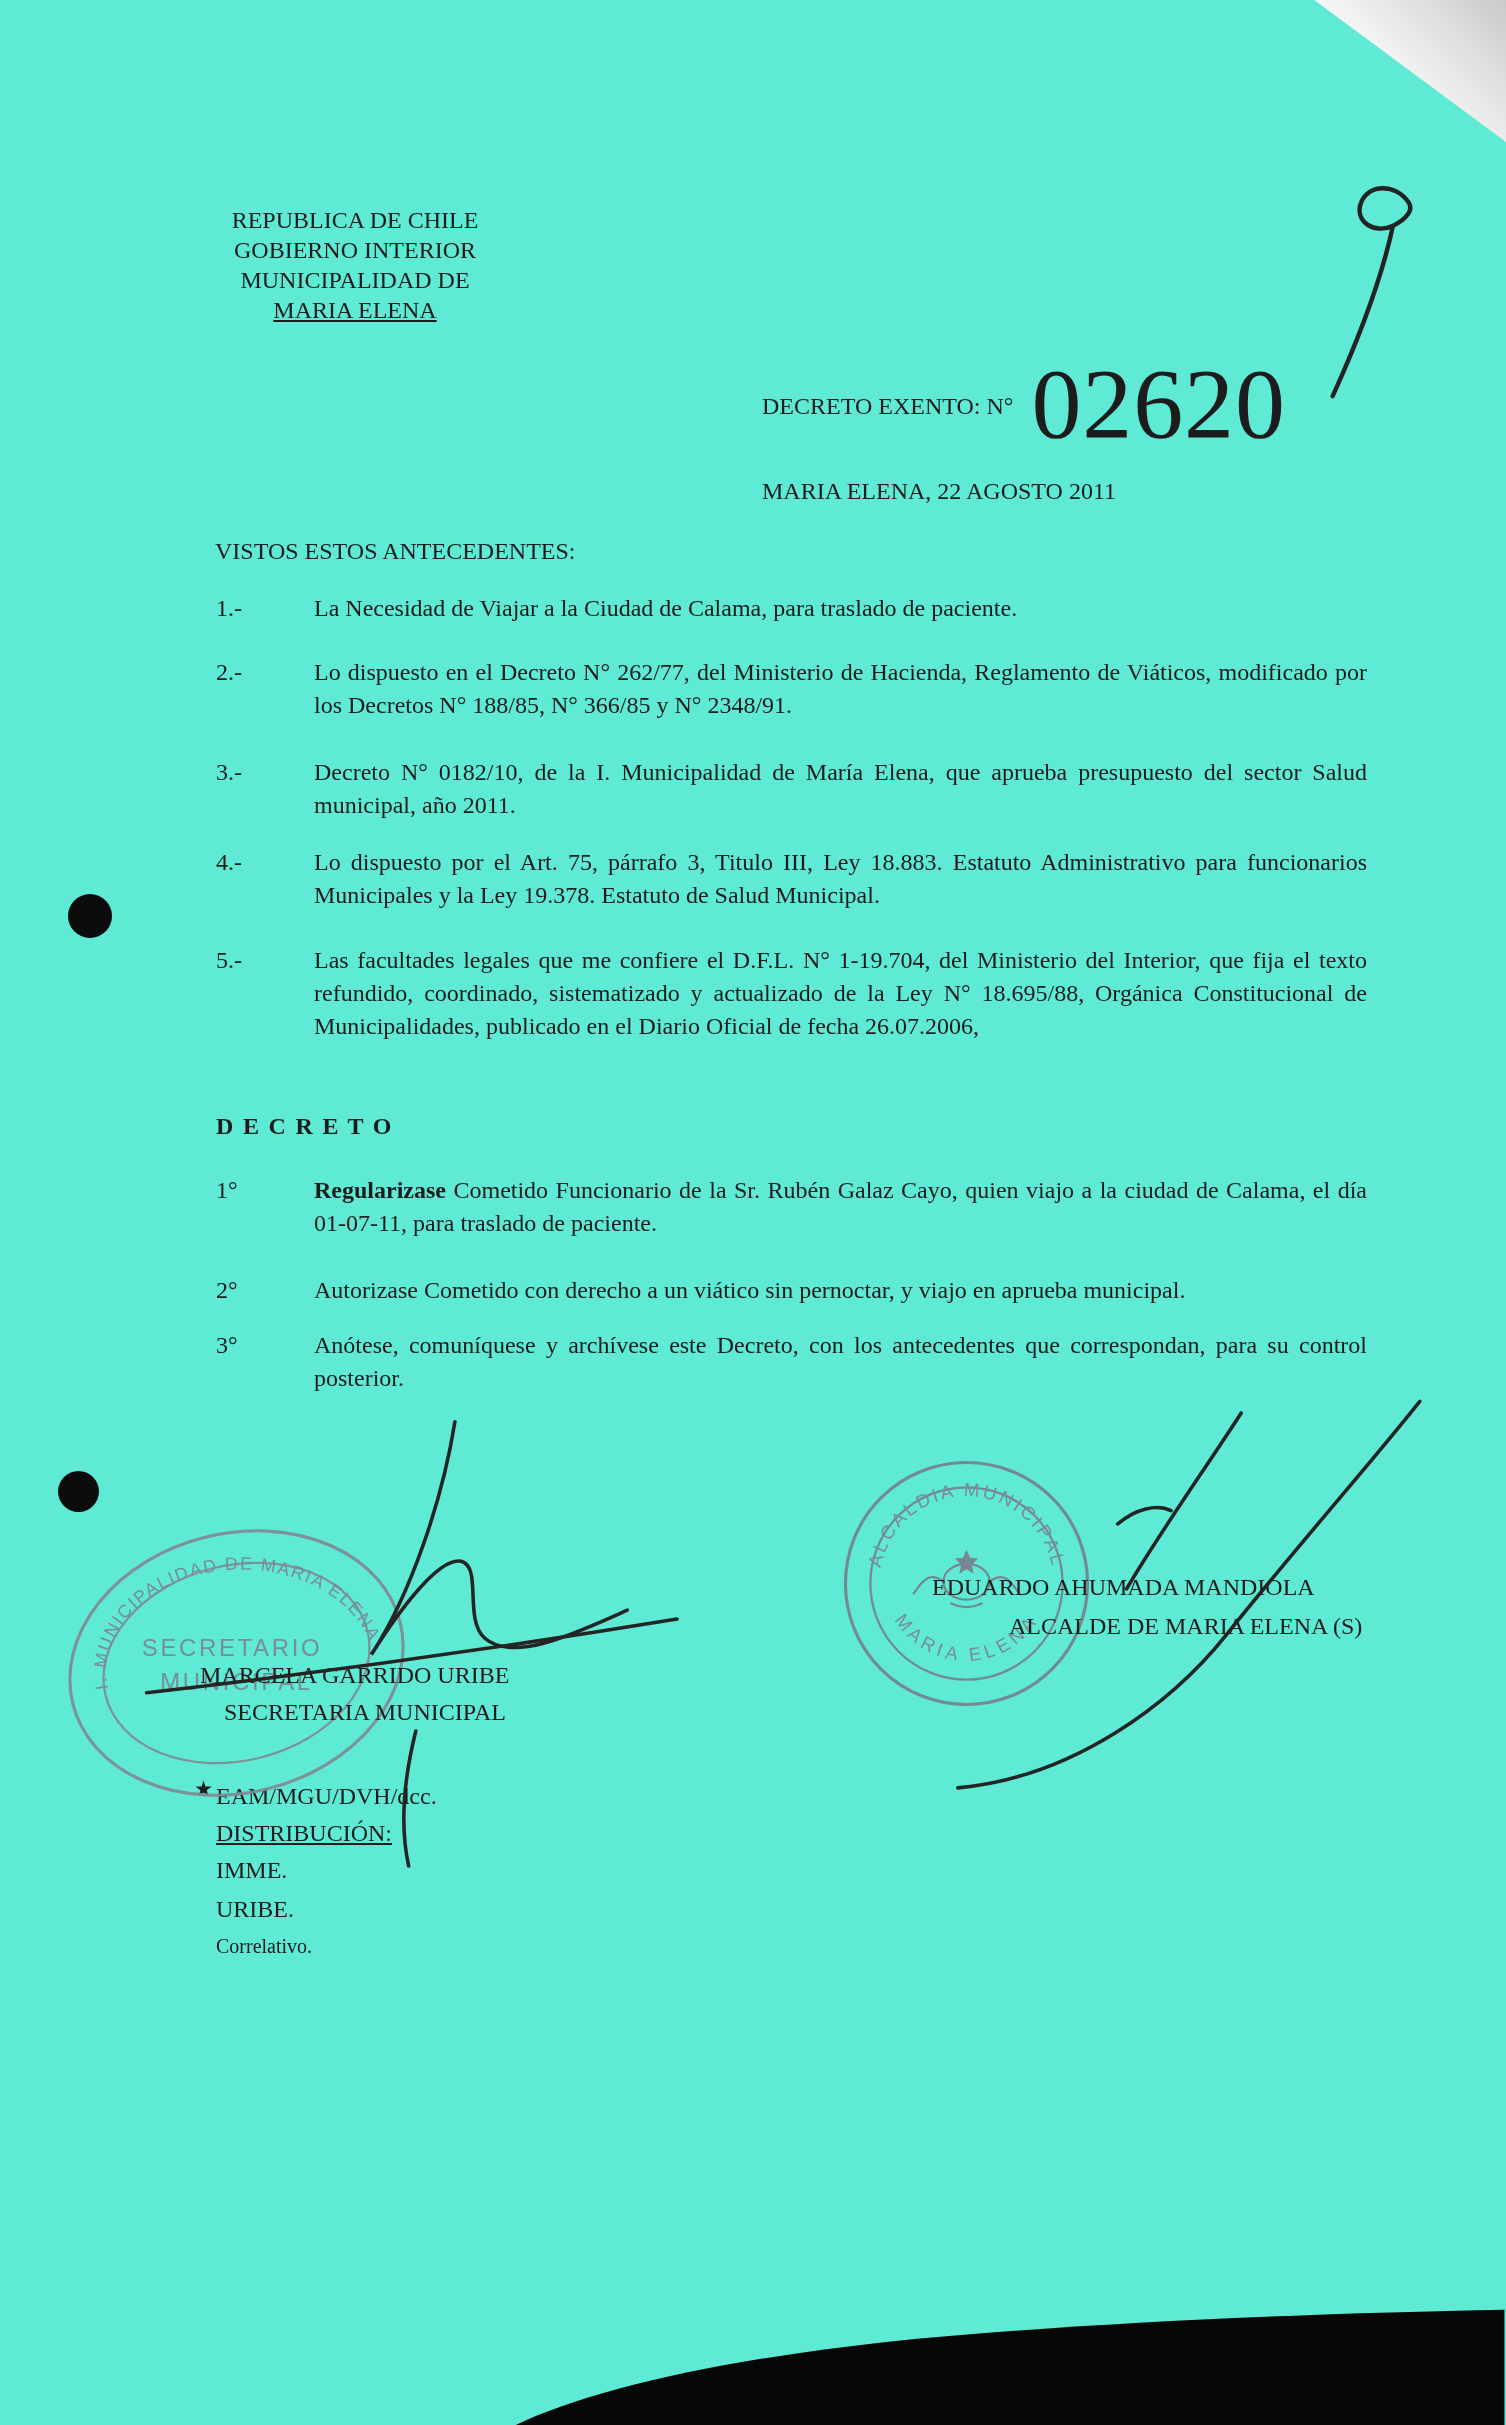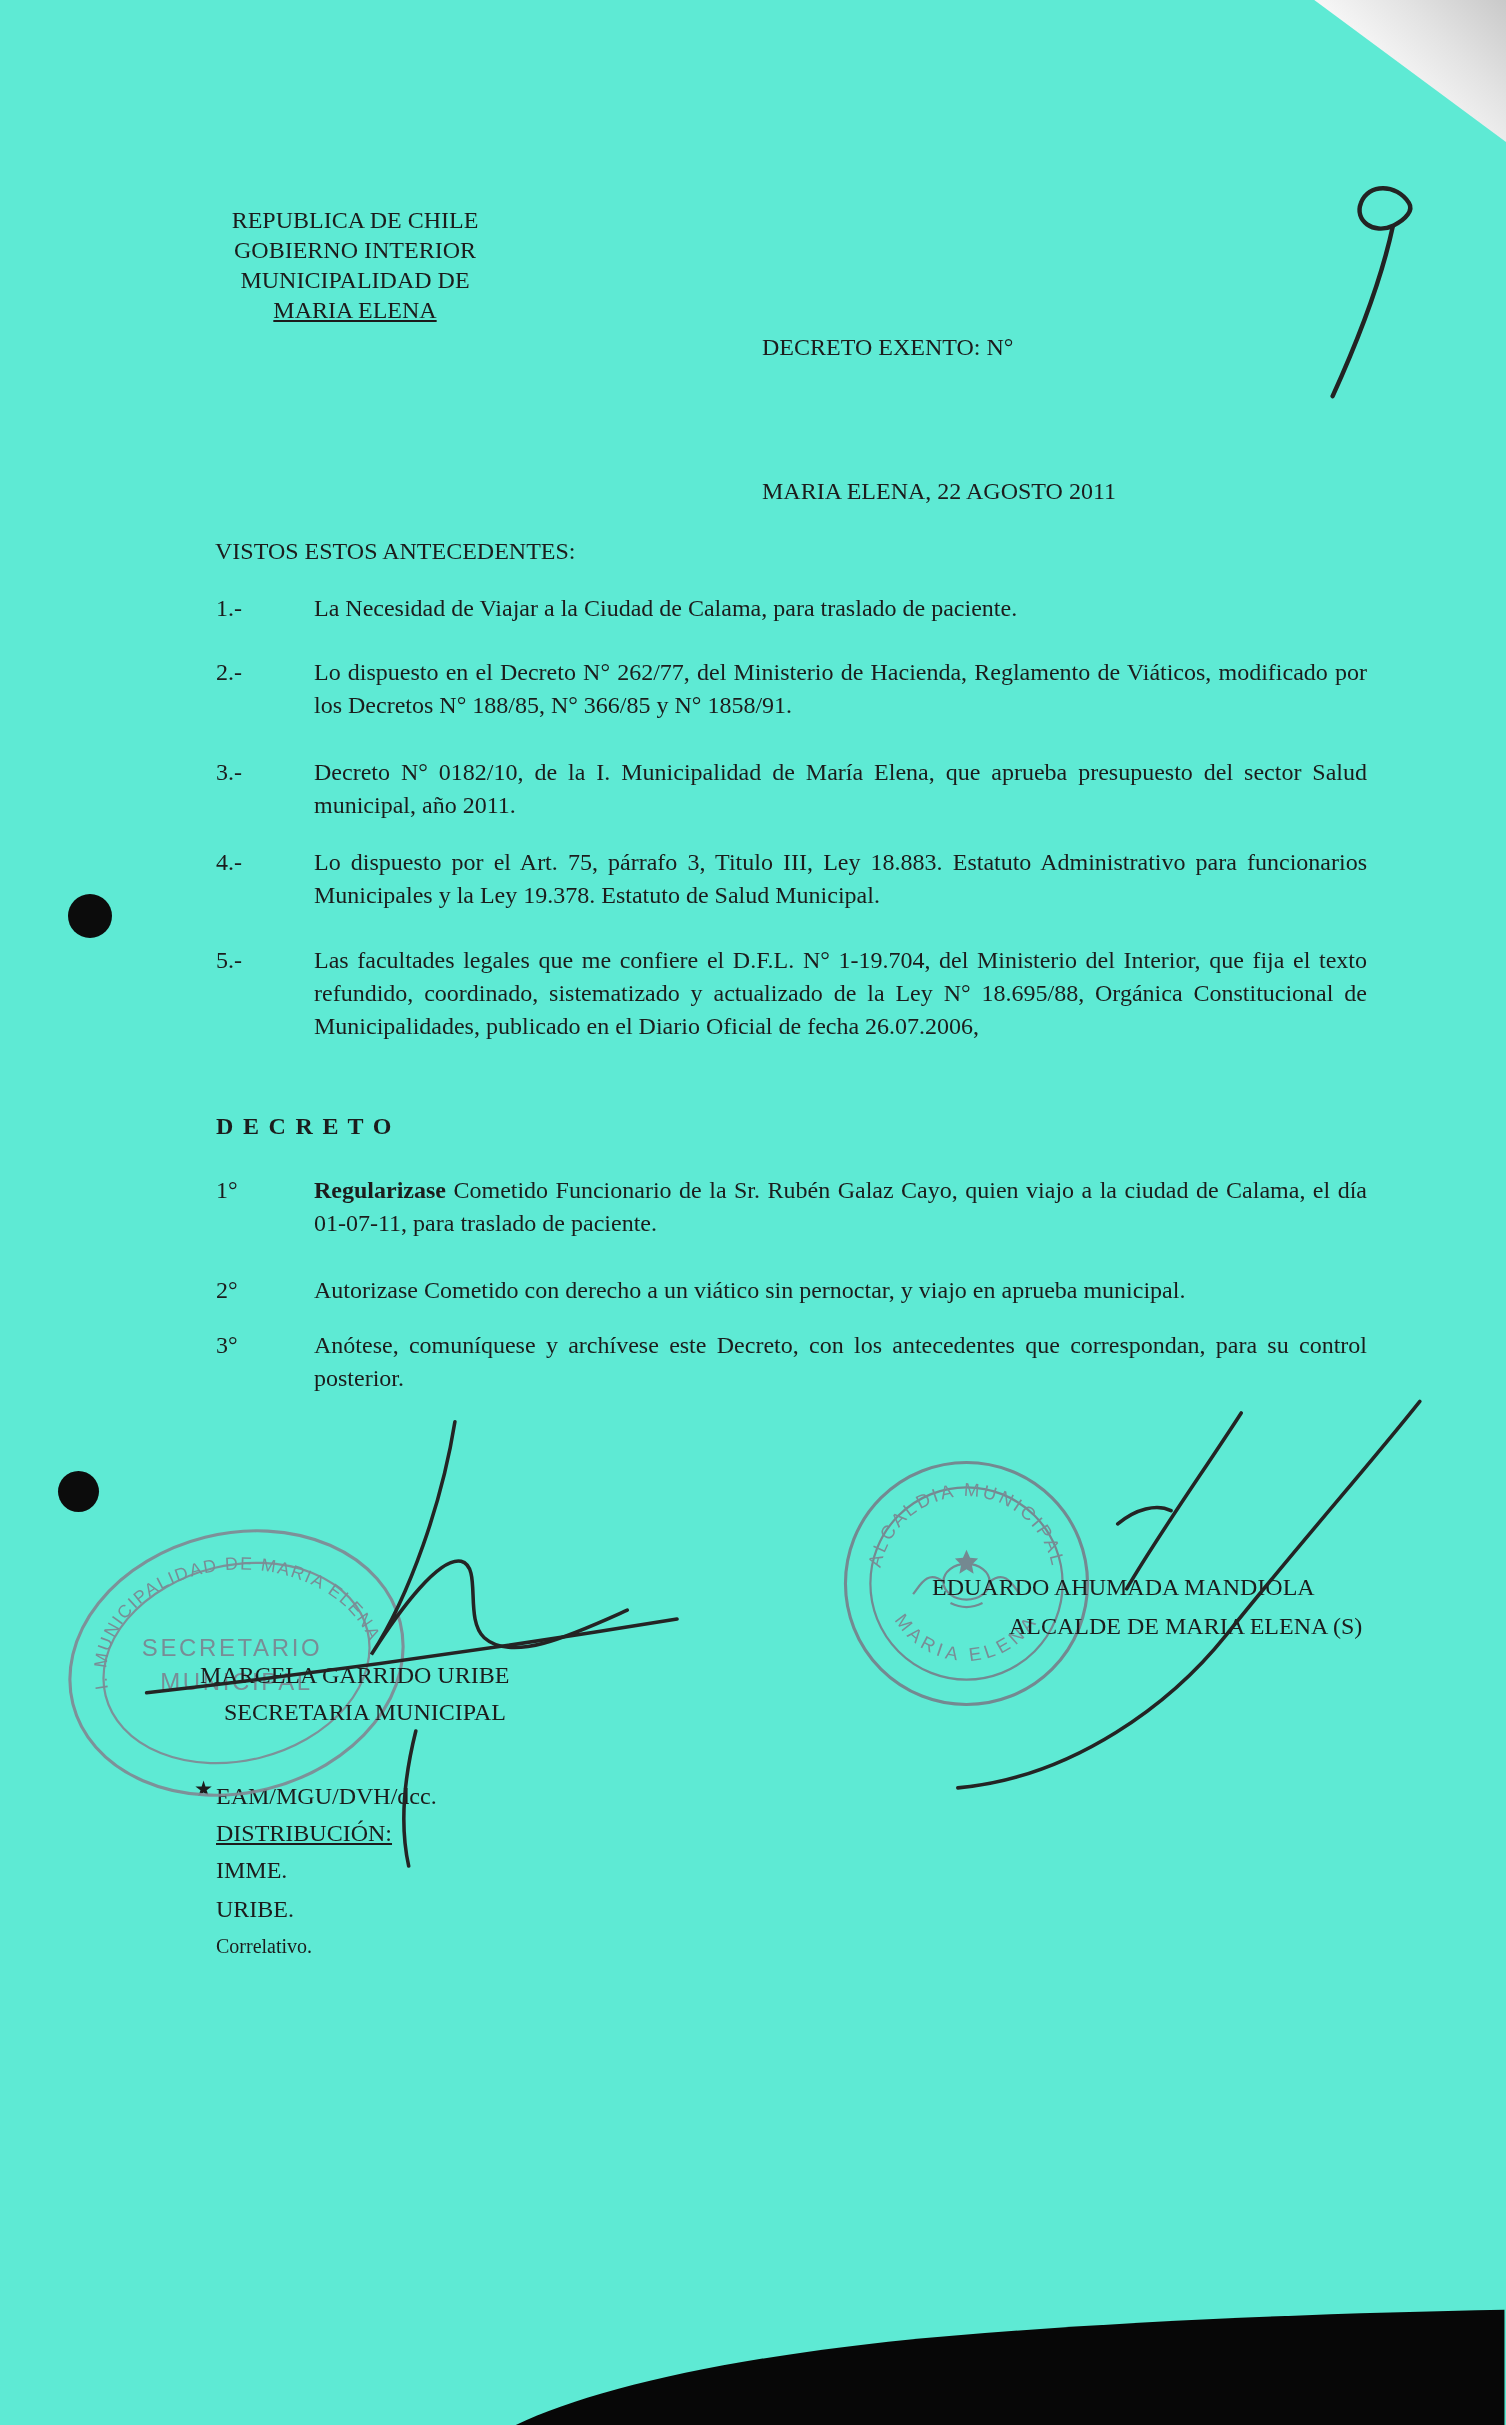--- a/index.html
+++ b/index.html
@@ -68,39 +68,40 @@
 
   <div class="letterhead">
     <div>REPUBLICA DE CHILE</div>
     <div>GOBIERNO INTERIOR</div>
     <div>MUNICIPALIDAD DE</div>
     <div class="lh-underline">MARIA ELENA</div>
   </div>
 
   <div class="decree-line">
     <span class="decree-label">DECRETO EXENTO: N°</span>
+    <span class="decree-number">02620</span>
   </div>
   <svg class="abs" style="left:1322px;top:176px;width:133px;height:231px;" viewBox="0 0 150 260">
     <g fill="none" stroke="#232323" stroke-width="5" stroke-linecap="round">
       <path d="M 98 30 C 84 8 52 8 44 30 C 36 50 58 66 80 56 C 96 48 103 38 98 30 Z"></path>
       <path d="M 80 56 C 68 112 42 182 12 248"></path>
     </g>
   </svg>
 
   <div class="dateline">MARIA ELENA, 22 AGOSTO 2011</div>
 
   <div class="vistos-heading">VISTOS ESTOS ANTECEDENTES:</div>
 
   <div class="vitem" style="top:592px;">
     <span class="num">1.-</span>
     <span class="txt">La Necesidad de Viajar a la Ciudad de Calama, para traslado de paciente.</span>
   </div>
   <div class="vitem" style="top:656px;">
     <span class="num">2.-</span>
-    <span class="txt">Lo dispuesto en el Decreto N° 262/77, del Ministerio de Hacienda, Reglamento de Viáticos, modificado por los Decretos N° 188/85, N° 366/85 y N° 1858/91.</span>
+    <span class="txt">Lo dispuesto en el Decreto N° 262/77, del Ministerio de Hacienda, Reglamento de Viáticos, modificado por los Decretos N° 188/85, N° 366/85 y N° 2348/91.</span>
   </div>
   <div class="vitem" style="top:756px;">
     <span class="num">3.-</span>
     <span class="txt">Decreto N° 0182/10, de la I. Municipalidad de María Elena, que aprueba presupuesto del sector Salud municipal, año 2011.</span>
   </div>
   <div class="vitem" style="top:846px;">
     <span class="num">4.-</span>
     <span class="txt">Lo dispuesto por el Art. 75, párrafo 3, Titulo III, Ley 18.883. Estatuto Administrativo para funcionarios Municipales y la Ley 19.378. Estatuto de Salud Municipal.</span>
   </div>
   <div class="vitem" style="top:944px;">

